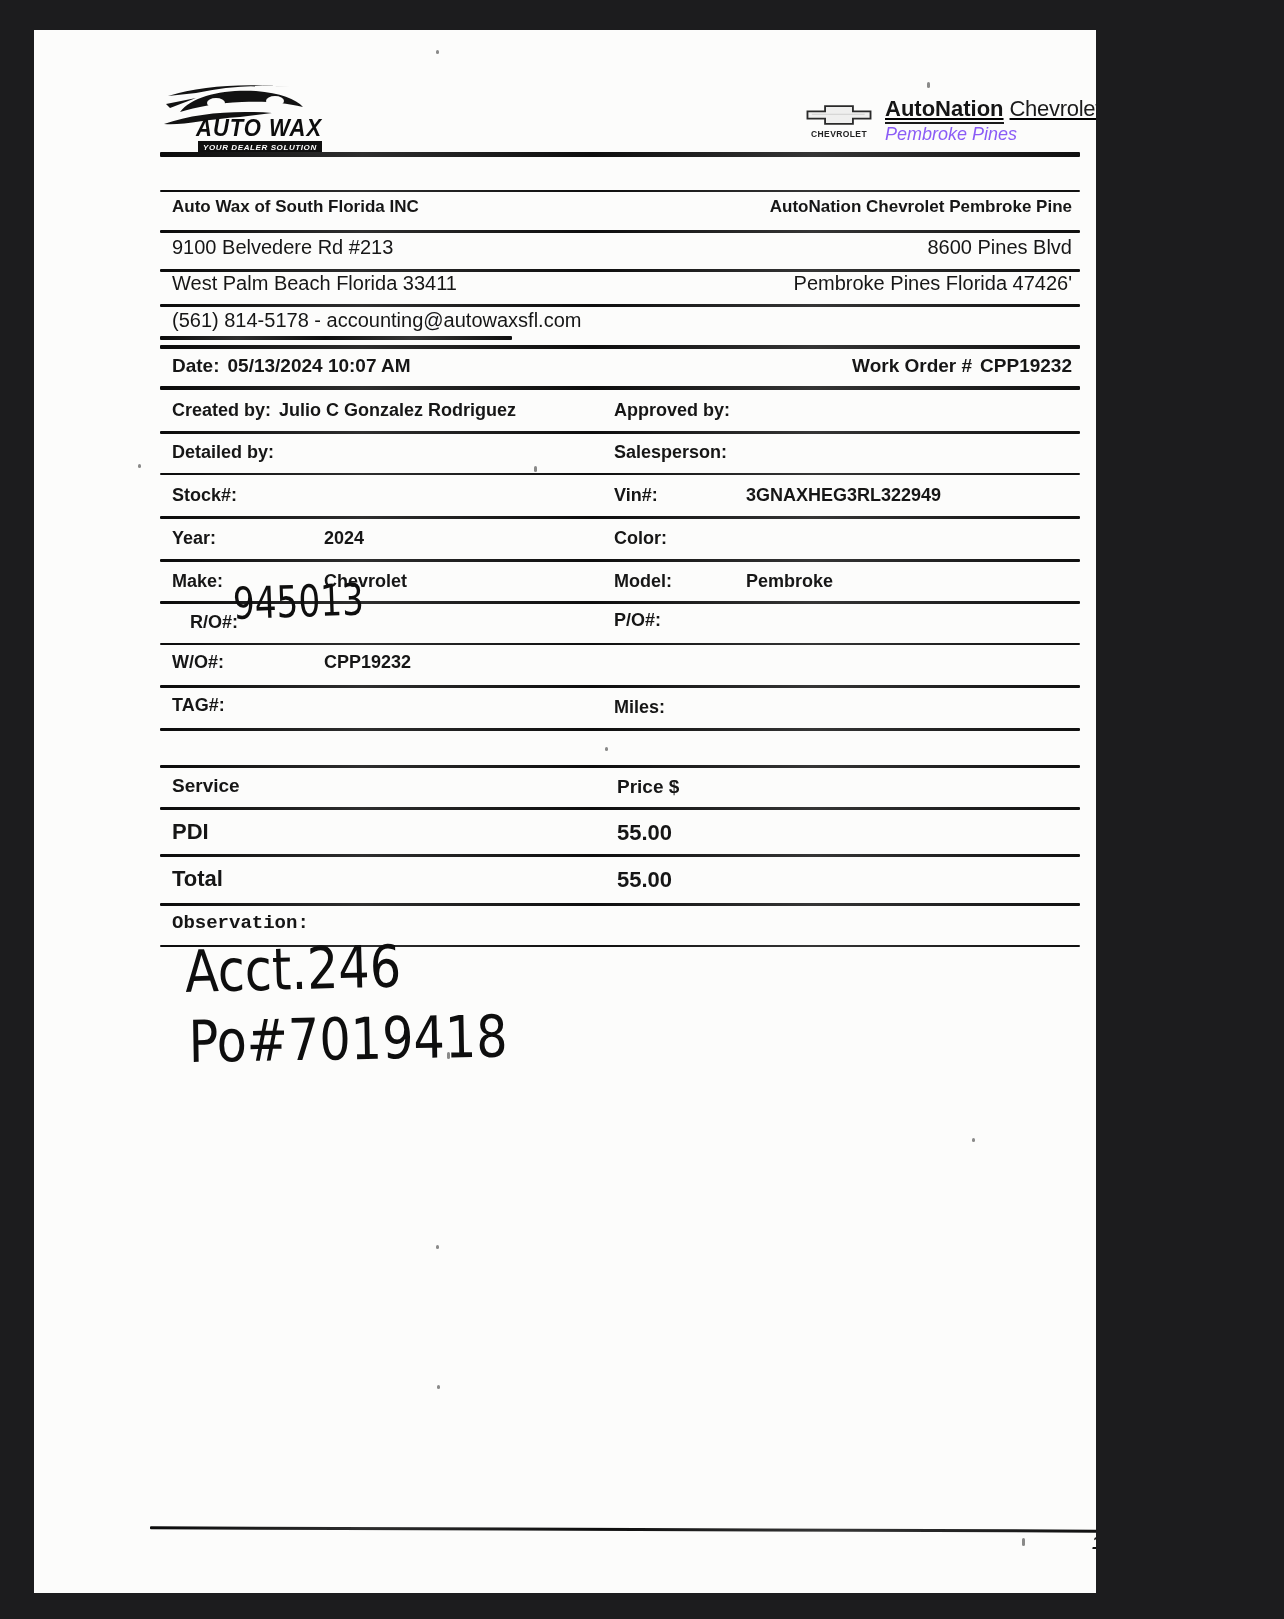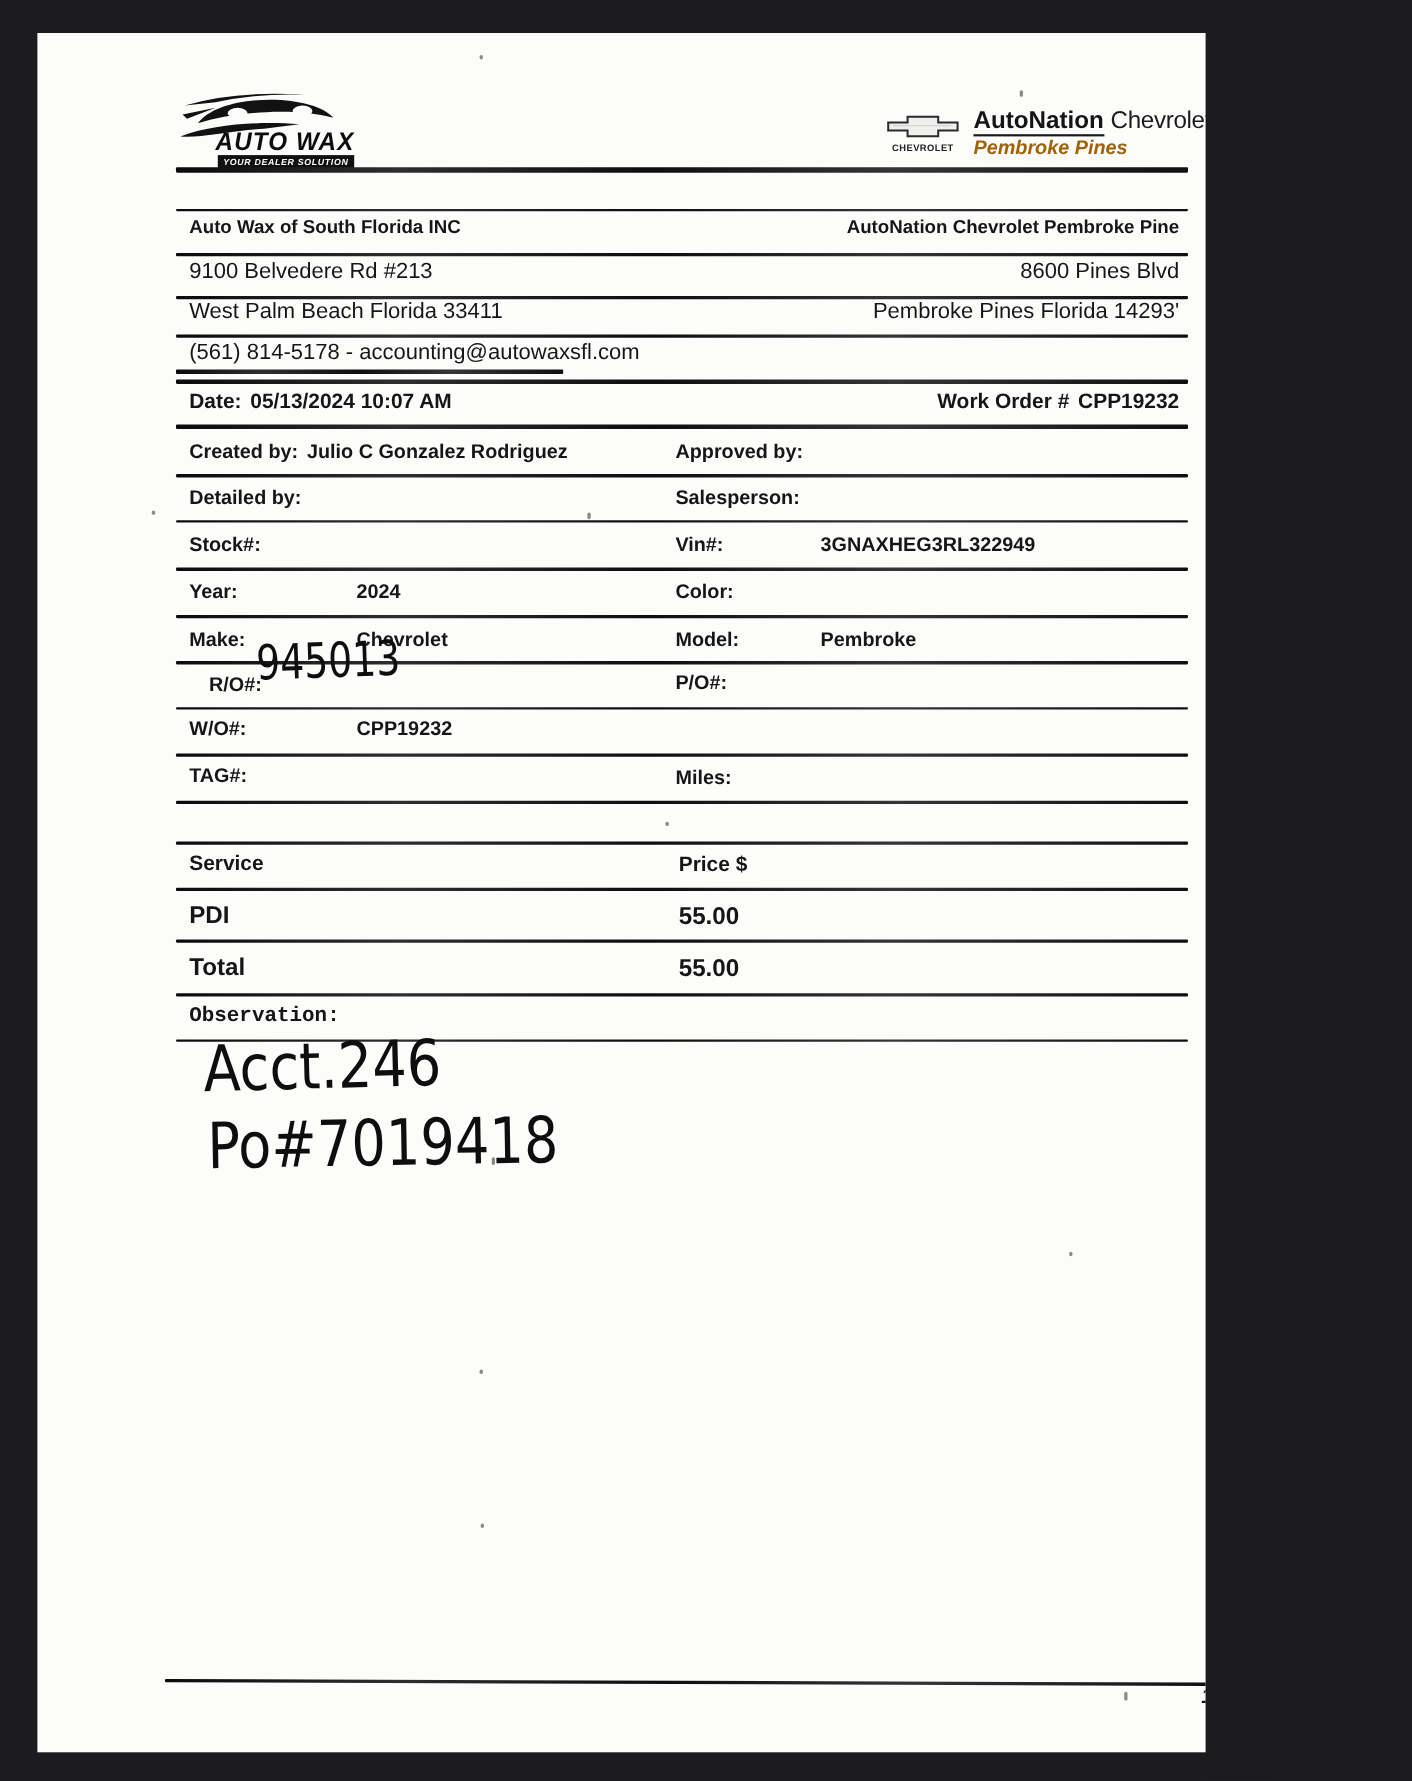--- a/index.html
+++ b/index.html
@@ -25,24 +25,24 @@
              transform:scaleY(1.05);}
   .aw .banner{position:absolute;left:36px;top:61px;background:#101010;color:#fff;
               font-family:"Liberation Sans",sans-serif;font-weight:700;font-style:italic;
               font-size:8px;letter-spacing:.6px;padding:1.5px 5px;}
   
   .dl{position:absolute;left:772px;top:66px;display:flex;gap:13px;align-items:flex-start;}
   .dl .bowtie-col{display:flex;flex-direction:column;align-items:center;margin-top:6px;}
   .dl .bowtie-caption{font-family:"Liberation Sans",sans-serif;font-weight:700;font-size:8.5px;
                       letter-spacing:.4px;color:#222;margin-top:1px;}
   .dl .brand{font-family:"Liberation Sans",sans-serif;}
-  .dl .line1{display:flex;align-items:baseline;gap:6px;}
+  .dl .line1{display:flex;align-items:baseline;gap:6px;text-decoration:underline;}
   .dl .an{font-size:22px;font-weight:700;color:#151515;border-bottom:2.5px solid #1a1a1a;}
   .dl .ch{font-size:22px;font-weight:400;color:#1b1b1b;letter-spacing:-.3px;}
-  .dl .loc{font-size:18px;font-weight:700;font-style:italic;color:#a16207;margin-top:0px;}
+  .dl .loc{font-size:18px;font-weight:400;font-style:italic;color:#8b5cf6;margin-top:0px;}
   .pageno{position:absolute;left:1058px;top:1502px;font-family:"Liberation Sans",sans-serif;
           font-weight:700;font-style:italic;font-size:19px;color:#141414;}
 </style>
 </head>
 <body>
 
 <div class="canvas">
   <div class="page">
 
     <div class="aw">
@@ -98,21 +98,21 @@
     <div class="rule" style="top:915px;height:2px;"></div>
     <div class="rule" style="top:1498px;left:116px;width:958px;height:3px;transform:rotate(.2deg);"></div>
 
     <div class="t w7 fs17" style="left:138px;top:167px;">Auto Wax of South Florida INC</div>
     <div class="t w7 fs17 right" style="top:167px;">AutoNation Chevrolet Pembroke Pine</div>
 
     <div class="t w4 fs16" style="left:138px;top:206px;">9100 Belvedere Rd #213</div>
     <div class="t w4 fs16 right" style="top:206px;">8600 Pines Blvd</div>
 
     <div class="t w4 fs16" style="left:138px;top:242px;">West Palm Beach Florida 33411</div>
-    <div class="t w4 fs16 right" style="top:242px;">Pembroke Pines Florida 14293'</div>
+    <div class="t w4 fs16 right" style="top:242px;">Pembroke Pines Florida 47426'</div>
 
     <div class="t w4 fs16" style="left:138px;top:279px;">(561) 814-5178 - accounting@autowaxsfl.com</div>
 
     <div class="t w7 fs19 pair" style="left:138px;top:325px;">
       <span>Date:</span>
       <span>05/13/2024 10:07 AM</span>
     </div>
     <div class="t w7 fs19 pair right" style="top:325px;">
       <span>Work Order #</span>
       <span>CPP19232</span>

